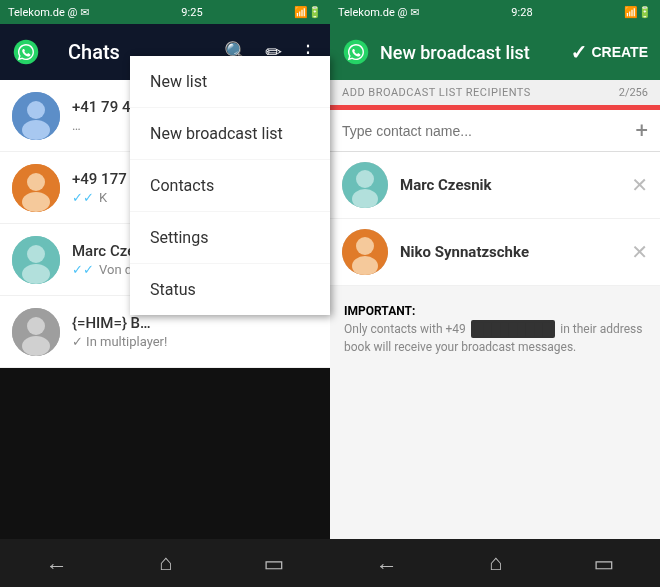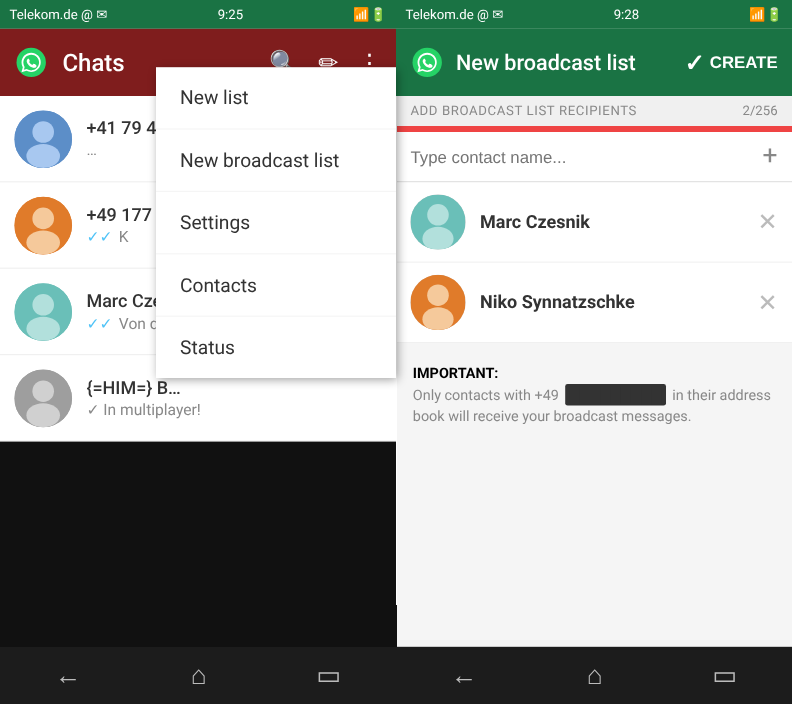--- a/index.html
+++ b/index.html
@@ -40,25 +40,25 @@
     }
 
     .status-bar-right {
       display: flex;
       align-items: center;
       gap: 4px;
     }
 
     .header {
       height: 56px;
-      background: #7f1d1d;
+      background: #0f172a;
       display: flex;
       align-items: center;
       padding: 0 12px;
-      gap: 12px;
+      gap: 28px;
     }
 
     .header-title {
       flex: 1;
       color: #fff;
       font-size: 20px;
       font-weight: 500;
     }
 
     .header-icons {
@@ -430,22 +430,22 @@
 
   <div class="nav-bar">
     <span class="nav-icon">←</span>
     <span class="nav-icon">⌂</span>
     <span class="nav-icon">▭</span>
   </div>
 
   <div class="dropdown-menu">
     <div class="dropdown-item">New list</div>
     <div class="dropdown-item">New broadcast list</div>
+    <div class="dropdown-item">Contacts</div>
     <div class="dropdown-item">Settings</div>
-    <div class="dropdown-item">Contacts</div>
     <div class="dropdown-item">Status</div>
   </div>
 
 </div>
 
 <div class="right-panel">
 
   <div class="right-status-bar">
     <span>Telekom.de @ ✉</span>
     <span>9:28</span>

